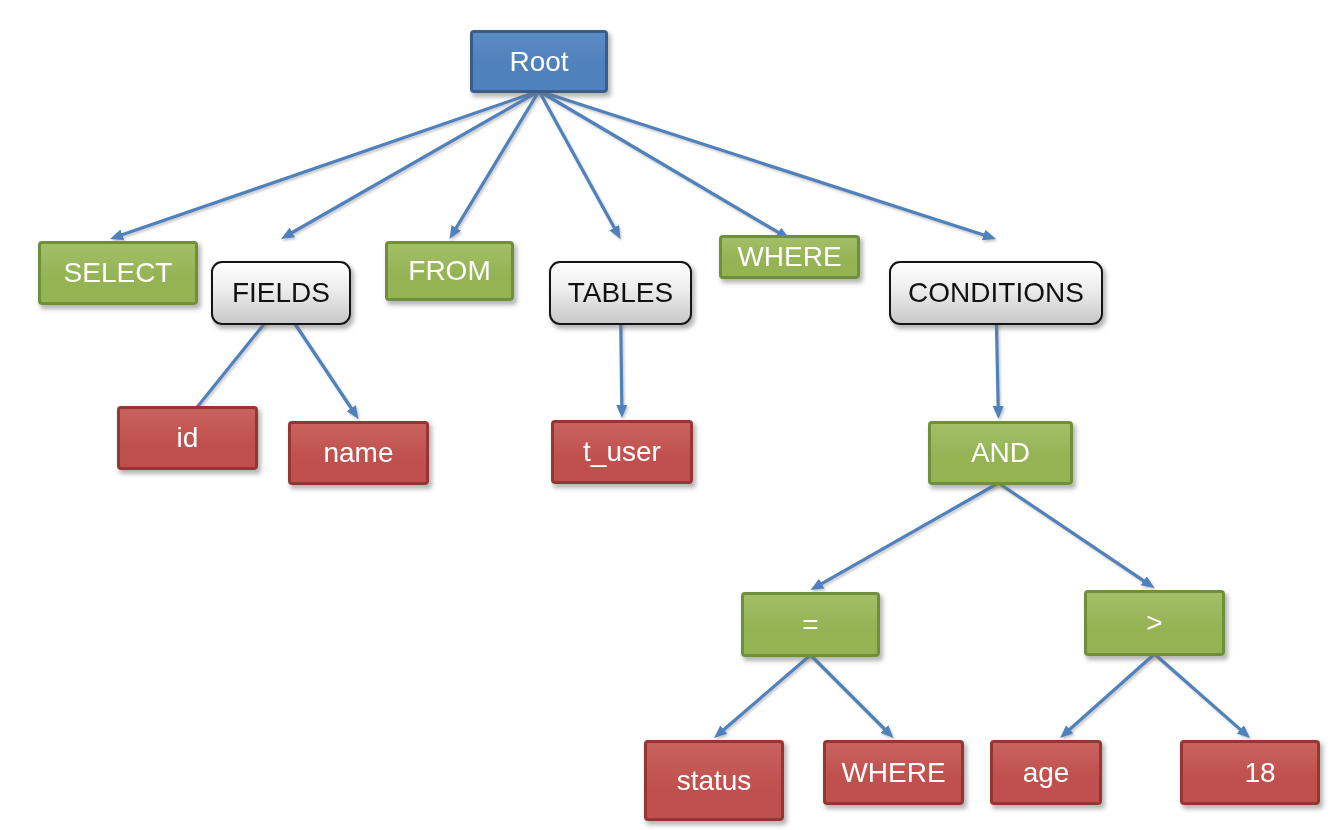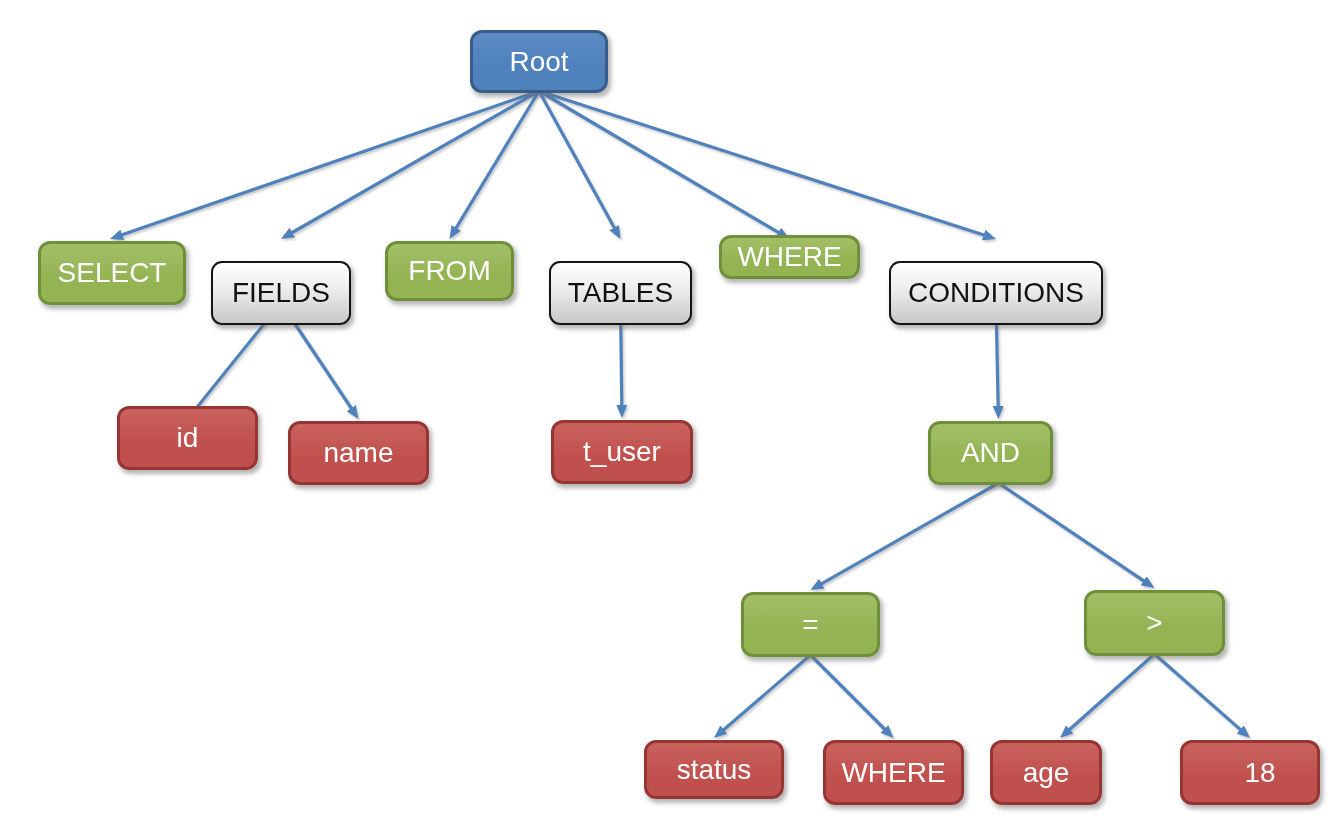--- a/index.html
+++ b/index.html
@@ -26,21 +26,21 @@
     left: 0; top: 0;
     width: 100%;
     height: 100%;
   }
   .node {
     position: absolute;
     display: flex;
     align-items: center;
     justify-content: center;
     box-sizing: border-box;
-    border-radius: 12px;
+    border-radius: 4px;
     font-size: 28px;
     line-height: 1;
     box-shadow: 2.5px 3.5px 4.5px rgba(110,110,110,0.5);
     white-space: nowrap;
   }
   .kind-root {
     background: linear-gradient(180deg, #5d8cc4 0%, var(--root-fill) 55%);
     border: 3px solid var(--root-border);
     color: var(--root-text);
   }
@@ -96,30 +96,30 @@
         <line class="edge" x1="998.5" y1="483.0" x2="820.9" y2="584.1" marker-end="url(#arrowhead)"></line>
         <line class="edge" x1="998.5" y1="483.0" x2="1144.5" y2="581.3" marker-end="url(#arrowhead)"></line>
         <line class="edge" x1="810.5" y1="655.0" x2="723.1" y2="730.2" marker-end="url(#arrowhead)"></line>
         <line class="edge" x1="810.5" y1="655.0" x2="885.0" y2="729.5" marker-end="url(#arrowhead)"></line>
         <line class="edge" x1="1154.5" y1="654.0" x2="1069.0" y2="730.0" marker-end="url(#arrowhead)"></line>
         <line class="edge" x1="1154.5" y1="654.0" x2="1241.0" y2="730.1" marker-end="url(#arrowhead)"></line>
       </g>
   </svg>
   <div id="node-layer">
       <div class="node kind-root" style="left: 470px; top: 30px; width: 138px; height: 63px;">Root</div>
-      <div class="node kind-green" style="left: 38px; top: 241px; width: 148px; height: 64px;">SELECT</div>
+      <div class="node kind-green" style="left: 38px; top: 241px; width: 160px; height: 64px;">SELECT</div>
       <div class="node kind-gray" style="left: 211px; top: 241px; width: 140px; height: 64px;">FIELDS</div>
       <div class="node kind-green" style="left: 385px; top: 241px; width: 129px; height: 60px;">FROM</div>
       <div class="node kind-gray" style="left: 549px; top: 241px; width: 143px; height: 64px;">TABLES</div>
       <div class="node kind-green" style="left: 719px; top: 235px; width: 141px; height: 44px;">WHERE</div>
       <div class="node kind-gray" style="left: 889px; top: 241px; width: 214px; height: 64px;">CONDITIONS</div>
       <div class="node kind-red" style="left: 117px; top: 406px; width: 141px; height: 64px;">id</div>
       <div class="node kind-red" style="left: 288px; top: 421px; width: 141px; height: 64px;">name</div>
       <div class="node kind-red" style="left: 551px; top: 420px; width: 142px; height: 64px;">t_user</div>
-      <div class="node kind-green" style="left: 928px; top: 421px; width: 125px; height: 64px;">AND</div>
+      <div class="node kind-green" style="left: 928px; top: 421px; width: 145px; height: 64px;">AND</div>
       <div class="node kind-green" style="left: 741px; top: 592px; width: 139px; height: 65px;">=</div>
       <div class="node kind-green" style="left: 1084px; top: 590px; width: 141px; height: 66px;">&gt;</div>
-      <div class="node kind-red" style="left: 644px; top: 740px; width: 140px; height: 59px;">status</div>
+      <div class="node kind-red" style="left: 644px; top: 740px; width: 140px; height: 81px;">status</div>
       <div class="node kind-red" style="left: 823px; top: 740px; width: 141px; height: 65px;">WHERE</div>
       <div class="node kind-red" style="left: 990px; top: 740px; width: 112px; height: 65px;">age</div>
       <div class="node kind-red" style="left: 1180px; top: 740px; width: 140px; height: 65px; padding-left: 20px;">18</div>
     </div>
 </div>
 
 </body></html>

